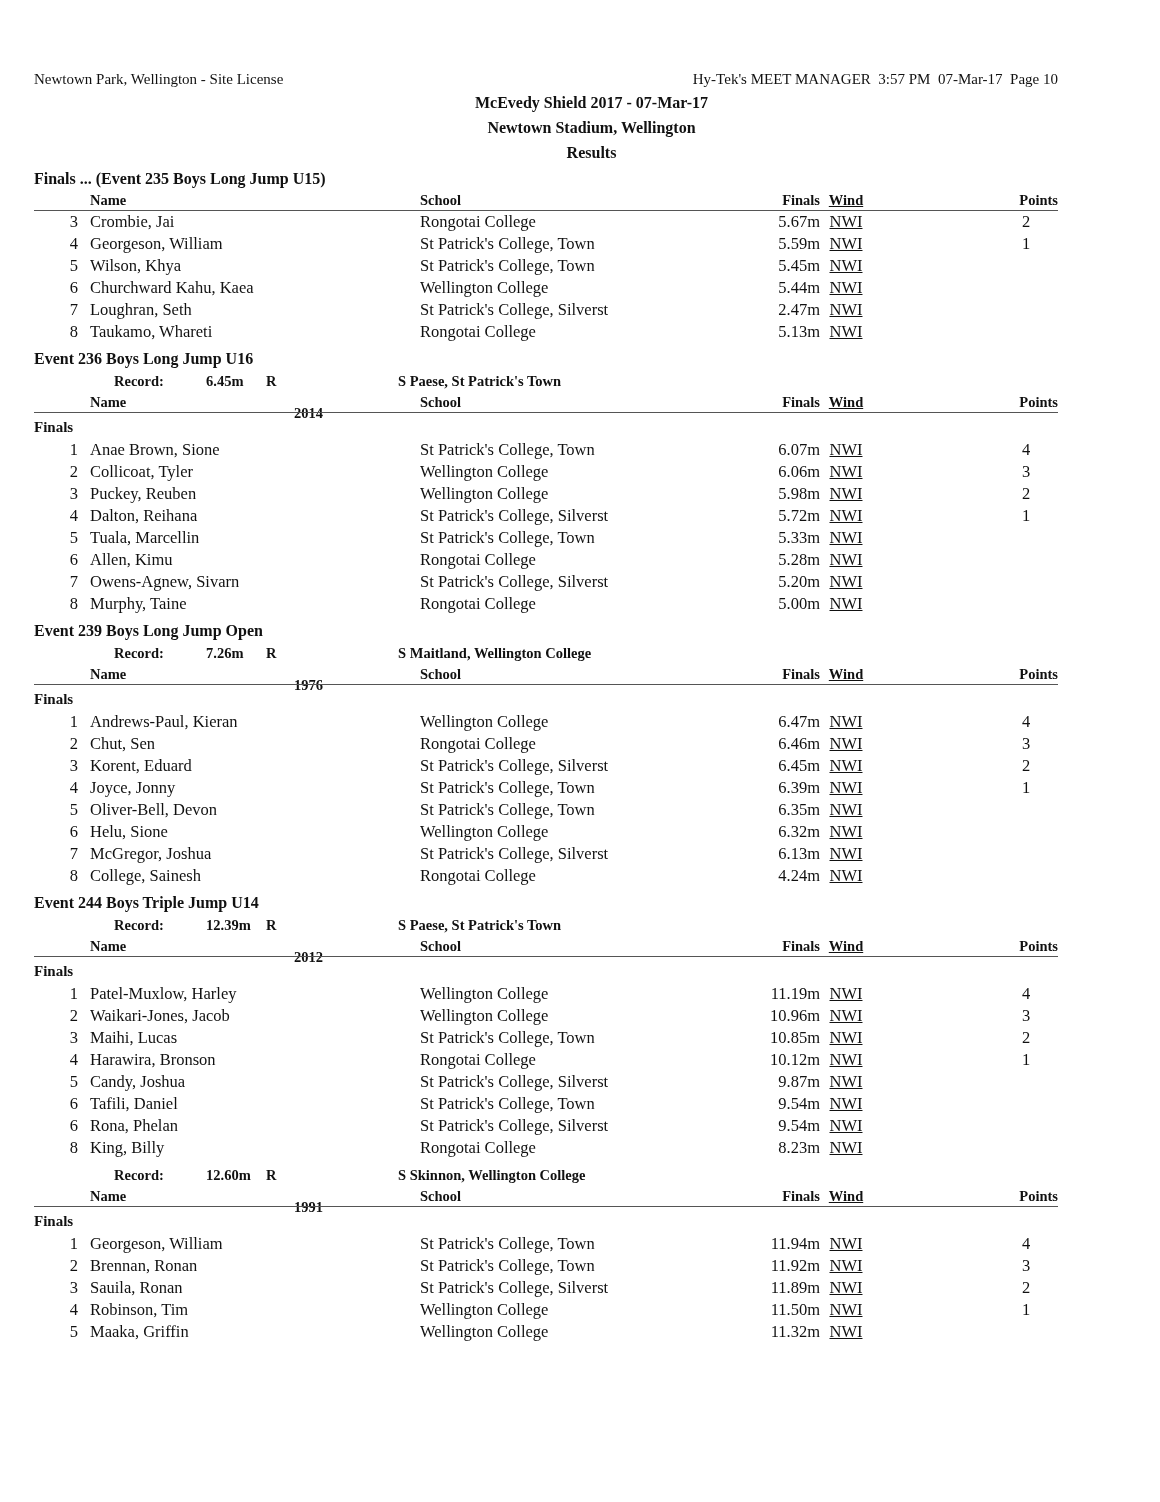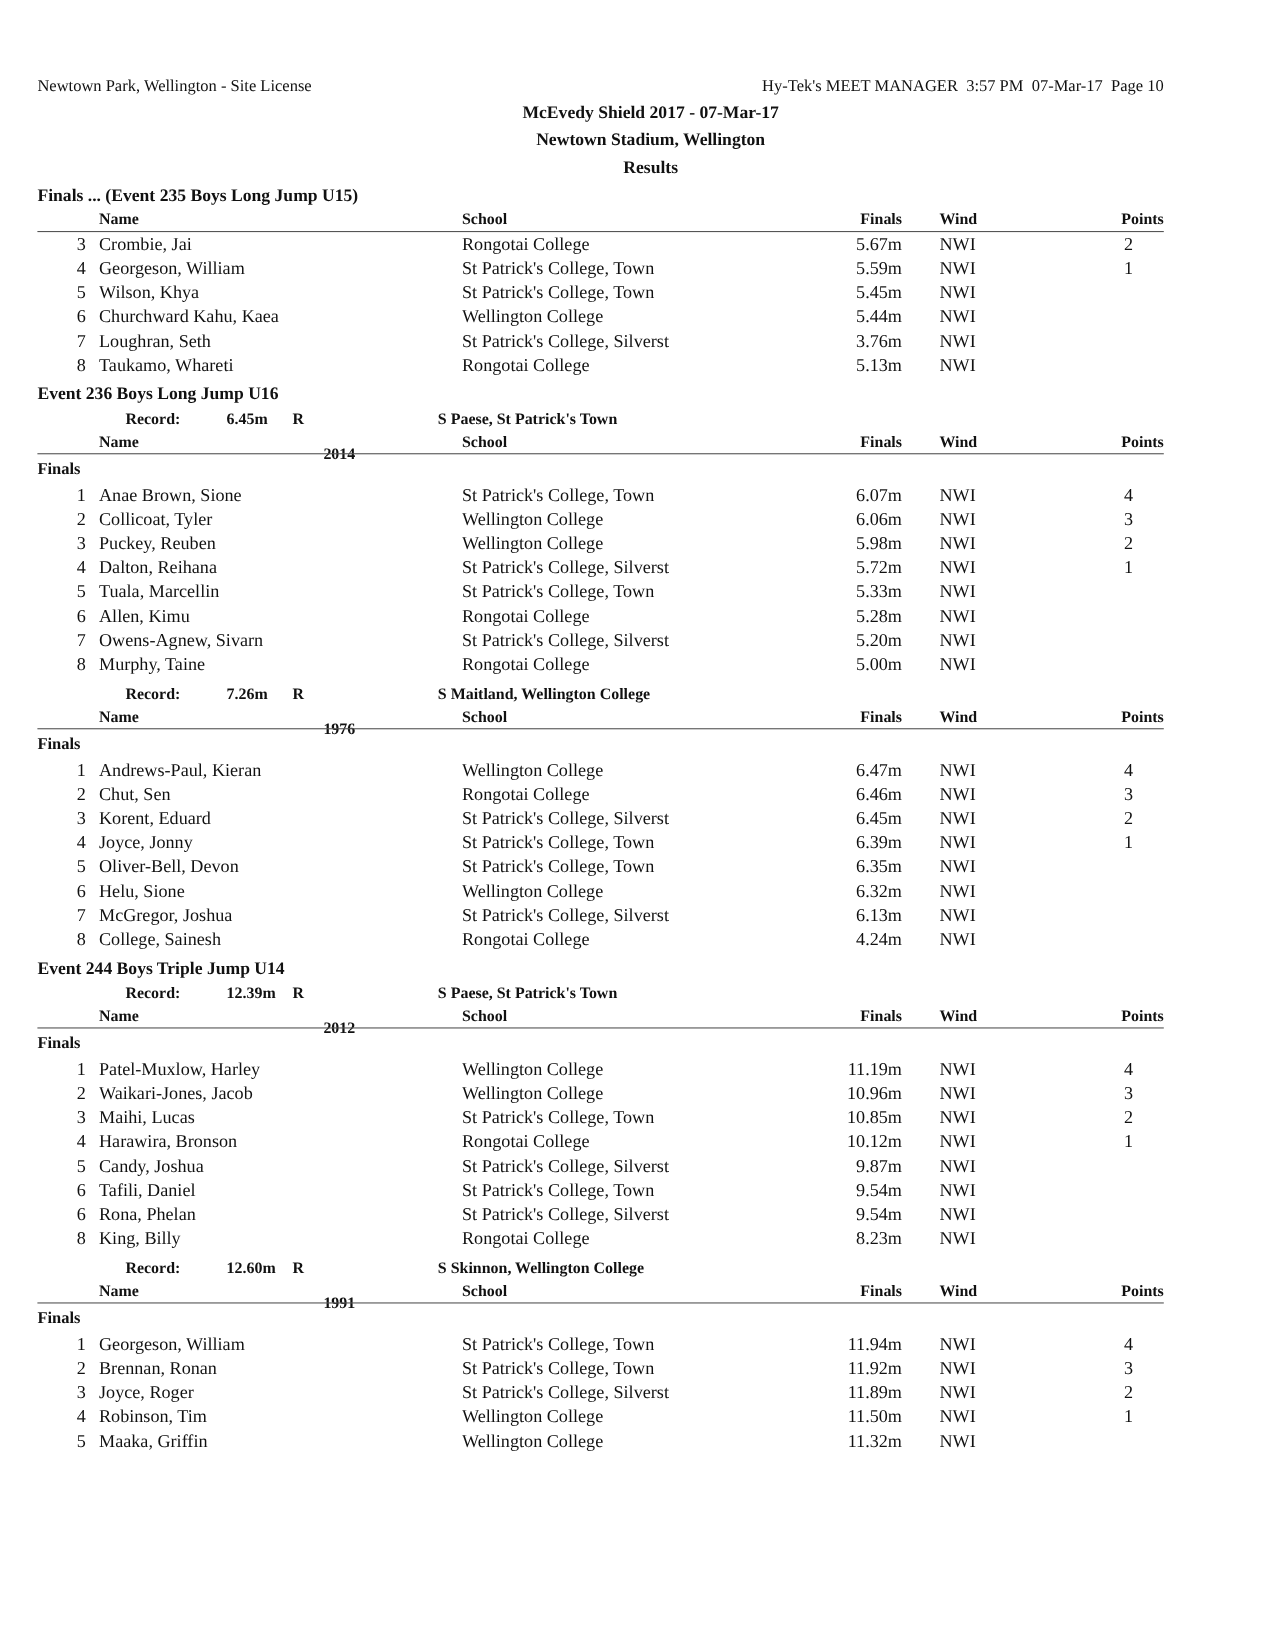--- a/index.html
+++ b/index.html
@@ -14,21 +14,21 @@
   .ev-title { font-weight: bold; font-size: 16px; height: 22px; line-height: 22px; }
   .record { font-weight: bold; font-size: 14.5px; height: 22px; line-height: 22px; position: relative; }
   .record span { position: absolute; top: 0; }
   .rec-label { left: 80px; } .rec-mark { left: 172px; } .rec-r { left: 232px; } .rec-year { left: 260px; margin-top: 32px; } .rec-holder { left: 364px; }
   .colhead { font-weight: bold; font-size: 14.5px; height: 20px; line-height: 20px; position: relative; border-bottom: 1.5px solid #555; }
   .colhead span, .row span { position: absolute; top: 0; }
   .c-place { left: 0; width: 44px; text-align: right; }
   .c-name { left: 56px; }
   .c-school { left: 386px; }
   .c-finals { left: 700px; width: 86px; text-align: right; }
-  .c-wind { left: 820px; width: 72px; text-align: left; }
+  .c-wind { left: 776px; width: 72px; text-align: center; text-decoration: underline; }
   .c-points { left: 960px; width: 64px; text-align: right; }
   .row .c-points { text-align: center; left: 968px; width: 48px; }
   .round { font-weight: bold; font-size: 15px; height: 24px; line-height: 24px; padding-top: 2px; }
   .row { font-size: 16.5px; height: 22px; line-height: 22px; position: relative; }
 </style>
 </head>
 <body>
 
 <div class="hdr-left">Newtown Park, Wellington - Site License</div>
 <div class="hdr-right">Hy-Tek's MEET MANAGER  3:57 PM  07-Mar-17  Page 10</div>
@@ -78,21 +78,21 @@
     <span class="c-name">Churchward Kahu, Kaea</span>
     <span class="c-school">Wellington College</span>
     <span class="c-finals">5.44m</span>
     <span class="c-wind">NWI</span>
     <span class="c-points"></span>
   </div>
         <div class="row">
     <span class="c-place">7</span>
     <span class="c-name">Loughran, Seth</span>
     <span class="c-school">St Patrick's College, Silverst</span>
-    <span class="c-finals">3.76m</span>
+    <span class="c-finals">2.47m</span>
     <span class="c-wind">NWI</span>
     <span class="c-points"></span>
   </div>
         <div class="row">
     <span class="c-place">8</span>
     <span class="c-name">Taukamo, Whareti</span>
     <span class="c-school">Rongotai College</span>
     <span class="c-finals">5.13m</span>
     <span class="c-wind">NWI</span>
     <span class="c-points"></span>
@@ -177,20 +177,21 @@
     <span class="c-place">8</span>
     <span class="c-name">Murphy, Taine</span>
     <span class="c-school">Rongotai College</span>
     <span class="c-finals">5.00m</span>
     <span class="c-wind">NWI</span>
     <span class="c-points"></span>
   </div>
       </div>
   </div>
     <div class="event">
+    <div class="ev-title">Event 239  Boys Long Jump Open</div>
     <div class="record">
       <span class="rec-label">Record:</span>
       <span class="rec-mark">7.26m</span>
       <span class="rec-r">R</span>
       <span class="rec-year">1976</span>
       <span class="rec-holder">S Maitland, Wellington College</span>
     </div>
     <div class="colhead">
       <span class="c-name">Name</span>
       <span class="c-school">School</span>
@@ -378,21 +379,21 @@
         <div class="row">
     <span class="c-place">2</span>
     <span class="c-name">Brennan, Ronan</span>
     <span class="c-school">St Patrick's College, Town</span>
     <span class="c-finals">11.92m</span>
     <span class="c-wind">NWI</span>
     <span class="c-points">3</span>
   </div>
         <div class="row">
     <span class="c-place">3</span>
-    <span class="c-name">Joyce, Roger</span>
+    <span class="c-name">Sauila, Ronan</span>
     <span class="c-school">St Patrick's College, Silverst</span>
     <span class="c-finals">11.89m</span>
     <span class="c-wind">NWI</span>
     <span class="c-points">2</span>
   </div>
         <div class="row">
     <span class="c-place">4</span>
     <span class="c-name">Robinson, Tim</span>
     <span class="c-school">Wellington College</span>
     <span class="c-finals">11.50m</span>

